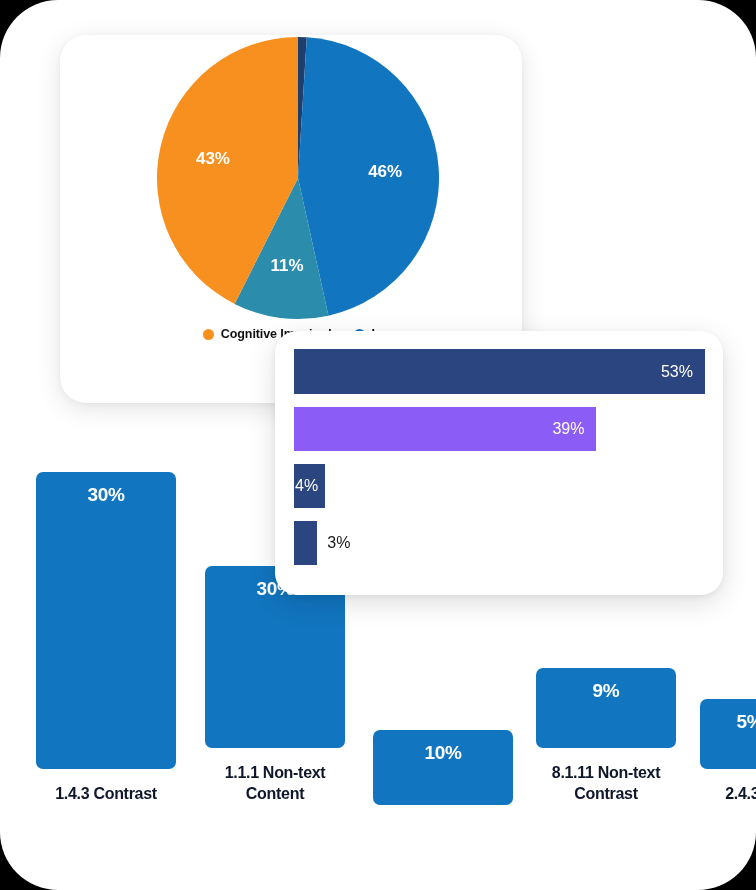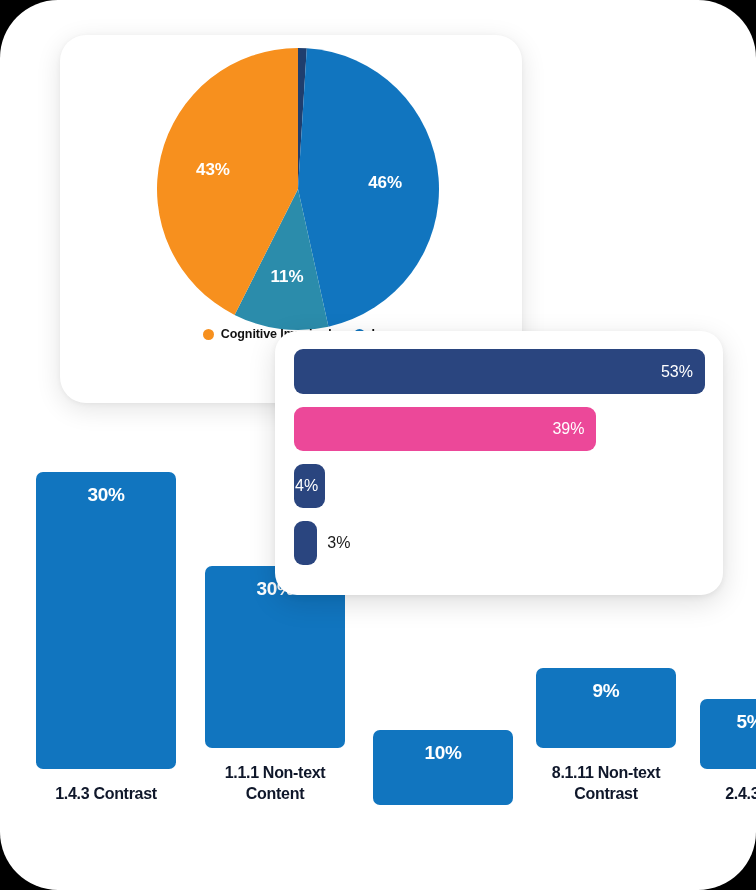--- a/index.html
+++ b/index.html
@@ -32,21 +32,21 @@
     height: 368px;
     background: #ffffff;
     border-radius: 26px;
     box-shadow: 0 6px 26px rgba(0,0,0,0.11), 0 1px 5px rgba(0,0,0,0.05);
     z-index: 3;
   }
 
   #pie-wrap {
     position: absolute;
     left: 96px;
-    top: 12px;
+    top: 1px;
     width: 284px;
     height: 284px;
   }
   #pie-svg { display: block; width: 284px; height: 284px; }
 
   .pie-label {
     font-family: "Liberation Sans", sans-serif;
     font-size: 17px;
     font-weight: 600;
     fill: #ffffff;
@@ -103,21 +103,21 @@
     top: 18px;
     right: 18px;
     bottom: 14px;
   }
   .hbar-row {
     position: relative;
     margin-bottom: 13px;
   }
   .hbar {
     background: #2A457F;
-    border-radius: 9px;
+    border-radius: 0;
     display: flex;
     align-items: center;
     justify-content: flex-end;
     box-sizing: border-box;
     padding-right: 12px;
   }
   .hbar-val-in {
     color: #ffffff;
     font-size: 16px;
     font-weight: 500;
@@ -219,21 +219,21 @@
   </div>
 
   <div id="hbar-card">
     <div id="hbar-inner">
         <div class="hbar-row" style="height: 45px;">
           <div class="hbar" style="background: rgb(42, 69, 127); height: 45px; width: 411px;">
             <span class="hbar-val-in">53%</span>
           </div>
         </div>
         <div class="hbar-row" style="height: 44px;">
-          <div class="hbar" style="background: #ec4899; height: 44px; width: 302.434px;">
+          <div class="hbar" style="background: #8b5cf6; height: 44px; width: 302.434px;">
             <span class="hbar-val-in">39%</span>
           </div>
         </div>
         <div class="hbar-row" style="height: 44px;">
           <div class="hbar" style="background: rgb(42, 69, 127); height: 44px; width: 31.0189px;"></div>
           <span class="hbar-val-out" style="left: 1px; color: rgb(255, 255, 255);">4%</span>
         </div>
         <div class="hbar-row" style="height: 44px;">
           <div class="hbar" style="background: rgb(42, 69, 127); height: 44px; width: 23.2642px;"></div>
           <span class="hbar-val-out" style="left: 33.2642px;">3%</span>

